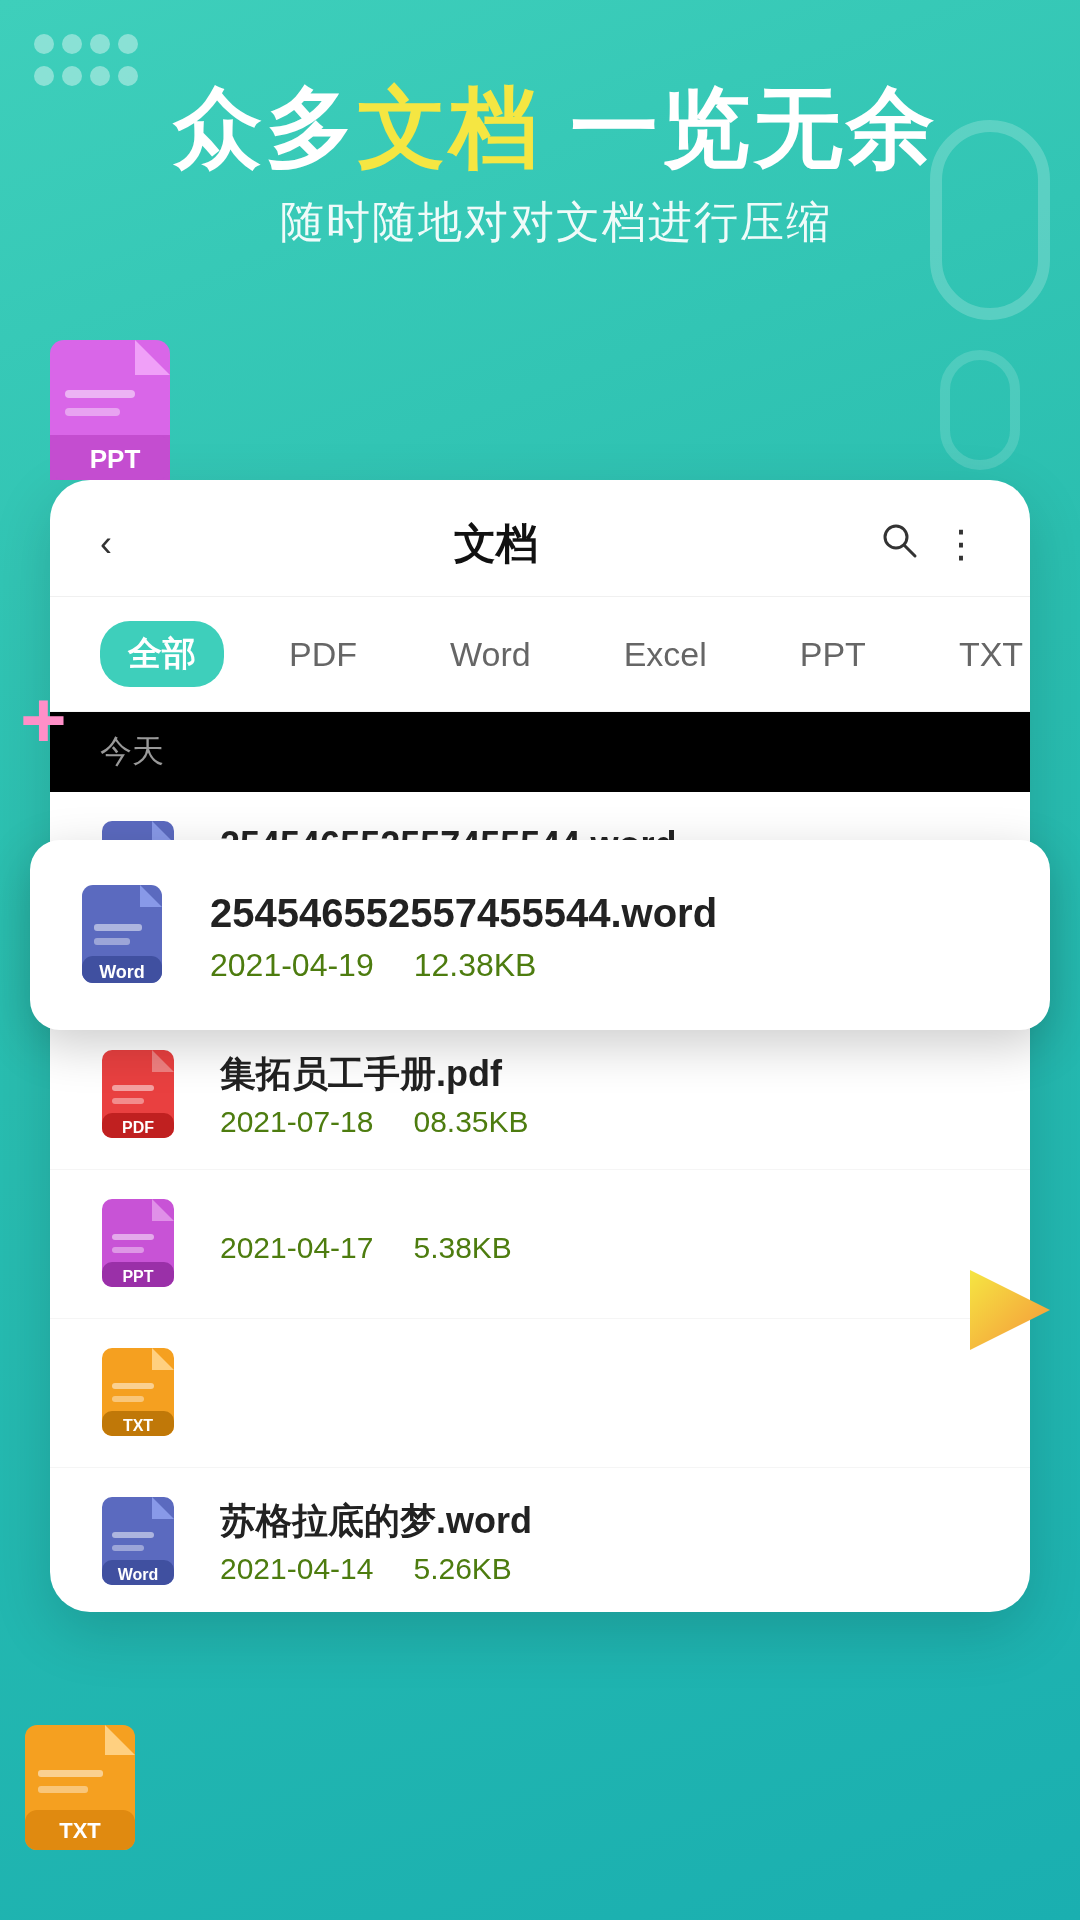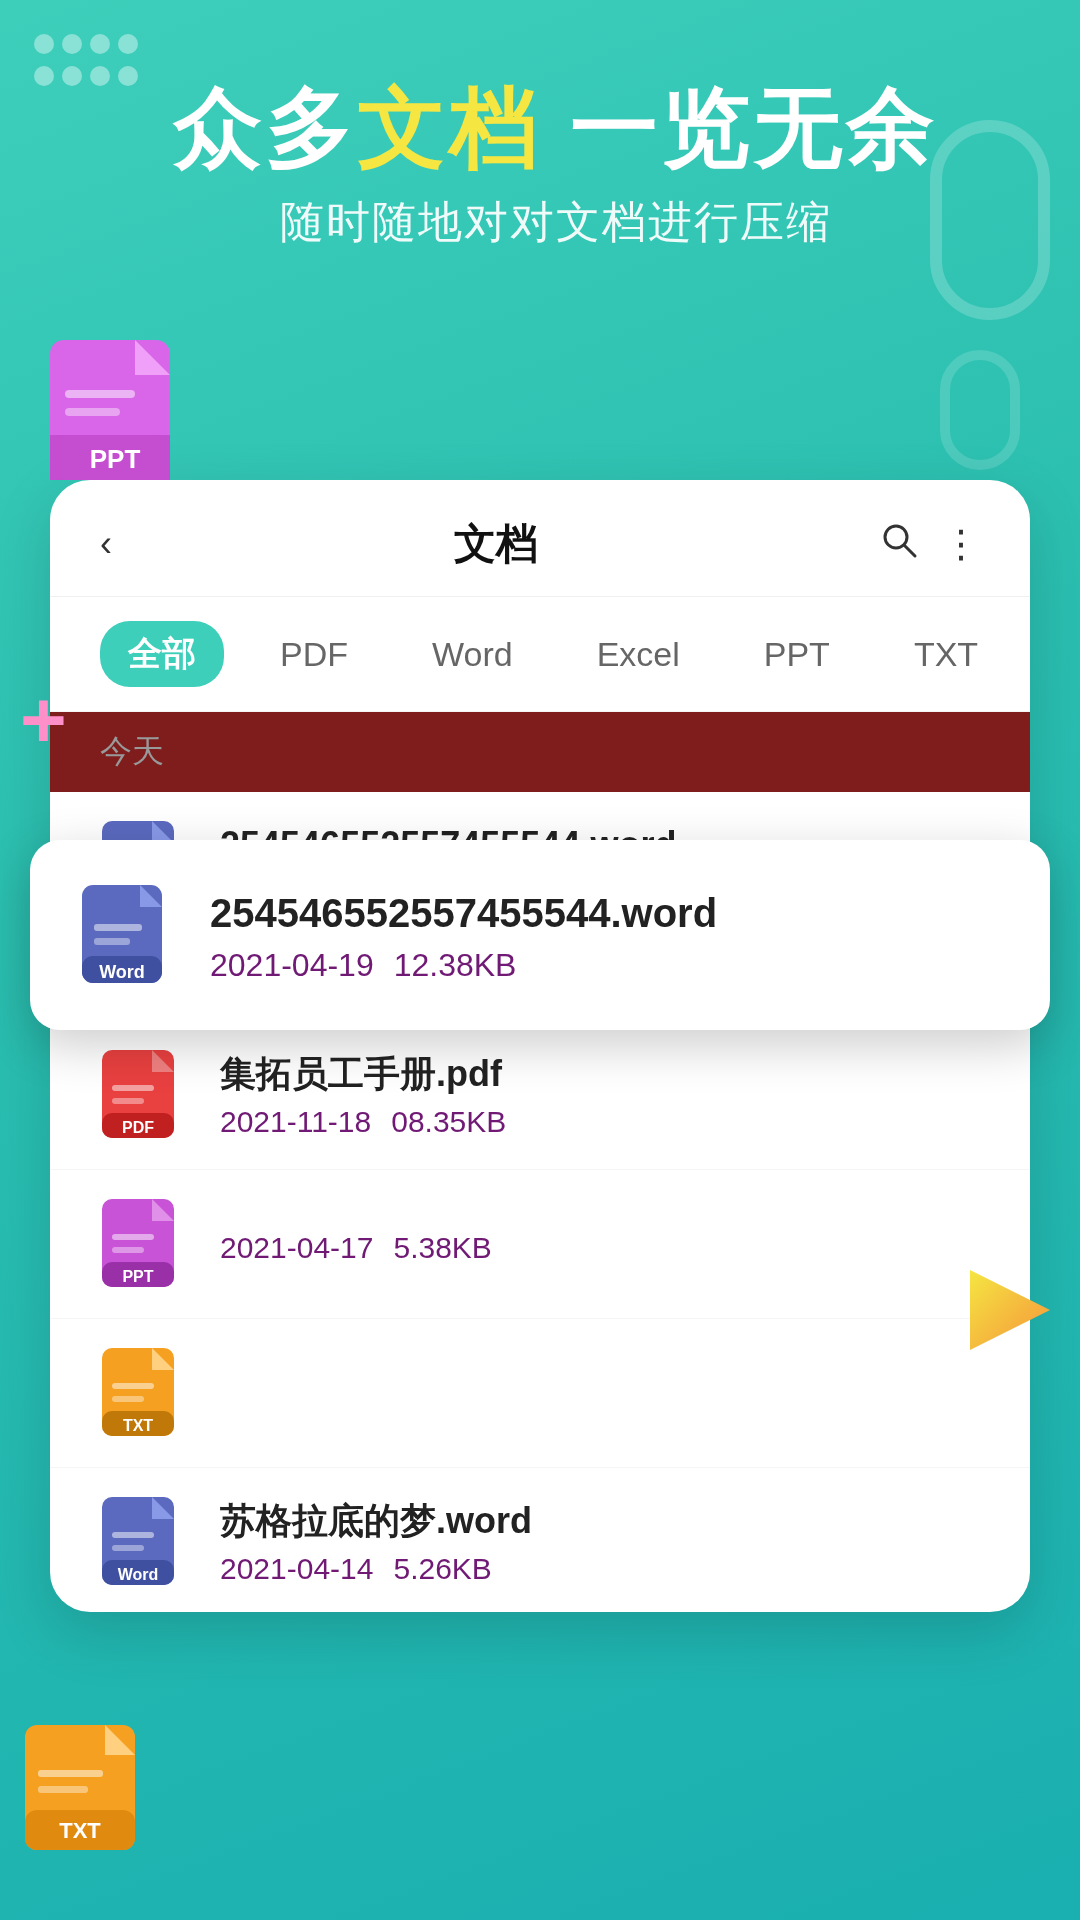--- a/index.html
+++ b/index.html
@@ -164,21 +164,21 @@
       font-size: 38px;
       color: #333;
       cursor: pointer;
     }
 
     
     .filter-tabs {
       display: flex;
       align-items: center;
       padding: 24px 50px;
-      gap: 28px;
+      gap: 37px;
       border-bottom: 1px solid #f5f5f5;
       overflow: hidden;
     }
     .filter-tab {
       font-size: 34px;
       color: #666;
       padding: 10px 28px;
       border-radius: 30px;
       cursor: pointer;
       white-space: nowrap;
@@ -187,21 +187,21 @@
       background: #3ecfbb;
       color: white;
       font-weight: 600;
     }
 
     
     .section-label {
       padding: 18px 50px;
       font-size: 32px;
       color: #999;
-      background: #7f1d1d;
+      background: #000000;
     }
 
     
     .file-item {
       display: flex;
       align-items: center;
       padding: 24px 50px;
       gap: 30px;
       border-bottom: 1px solid #f5f5f5;
       cursor: pointer;
@@ -219,24 +219,24 @@
       flex: 1;
     }
     .file-name {
       font-size: 36px;
       color: #222;
       font-weight: 700;
       line-height: 1.3;
     }
     .file-meta {
       font-size: 30px;
-      color: #701a75;
+      color: #4d7c0f;
       margin-top: 8px;
       display: flex;
-      gap: 20px;
+      gap: 40px;
     }
 
     
     .file-item-popup {
       position: absolute;
       top: 840px;
       left: 30px;
       right: 30px;
       background: white;
       border-radius: 30px;
@@ -391,21 +391,21 @@
           <polygon points="52,5 74,27 52,27" fill="#f08080"></polygon>
           <rect x="2" y="68" width="72" height="25" rx="10" fill="#c02020"></rect>
           <text x="38" y="88" text-anchor="middle" font-size="16" font-weight="700" fill="white" font-family="Arial">PDF</text>
           <rect x="12" y="40" width="42" height="6" rx="3" fill="rgba(255,255,255,0.5)"></rect>
           <rect x="12" y="53" width="32" height="6" rx="3" fill="rgba(255,255,255,0.4)"></rect>
         </svg>
       </div>
       <div class="file-info">
         <div class="file-name">集拓员工手册.pdf</div>
         <div class="file-meta">
-          <span>2021-11-18</span>
+          <span>2021-07-18</span>
           <span>08.35KB</span>
         </div>
       </div>
     </div>
 
     <div class="file-item">
       <div class="file-icon-wrap">
         <svg width="90" height="100" viewBox="0 0 90 100">
           <rect x="2" y="5" width="72" height="88" rx="10" fill="#c853d6"></rect>
           <polygon points="52,5 74,27 52,27" fill="#e090e8"></polygon>

